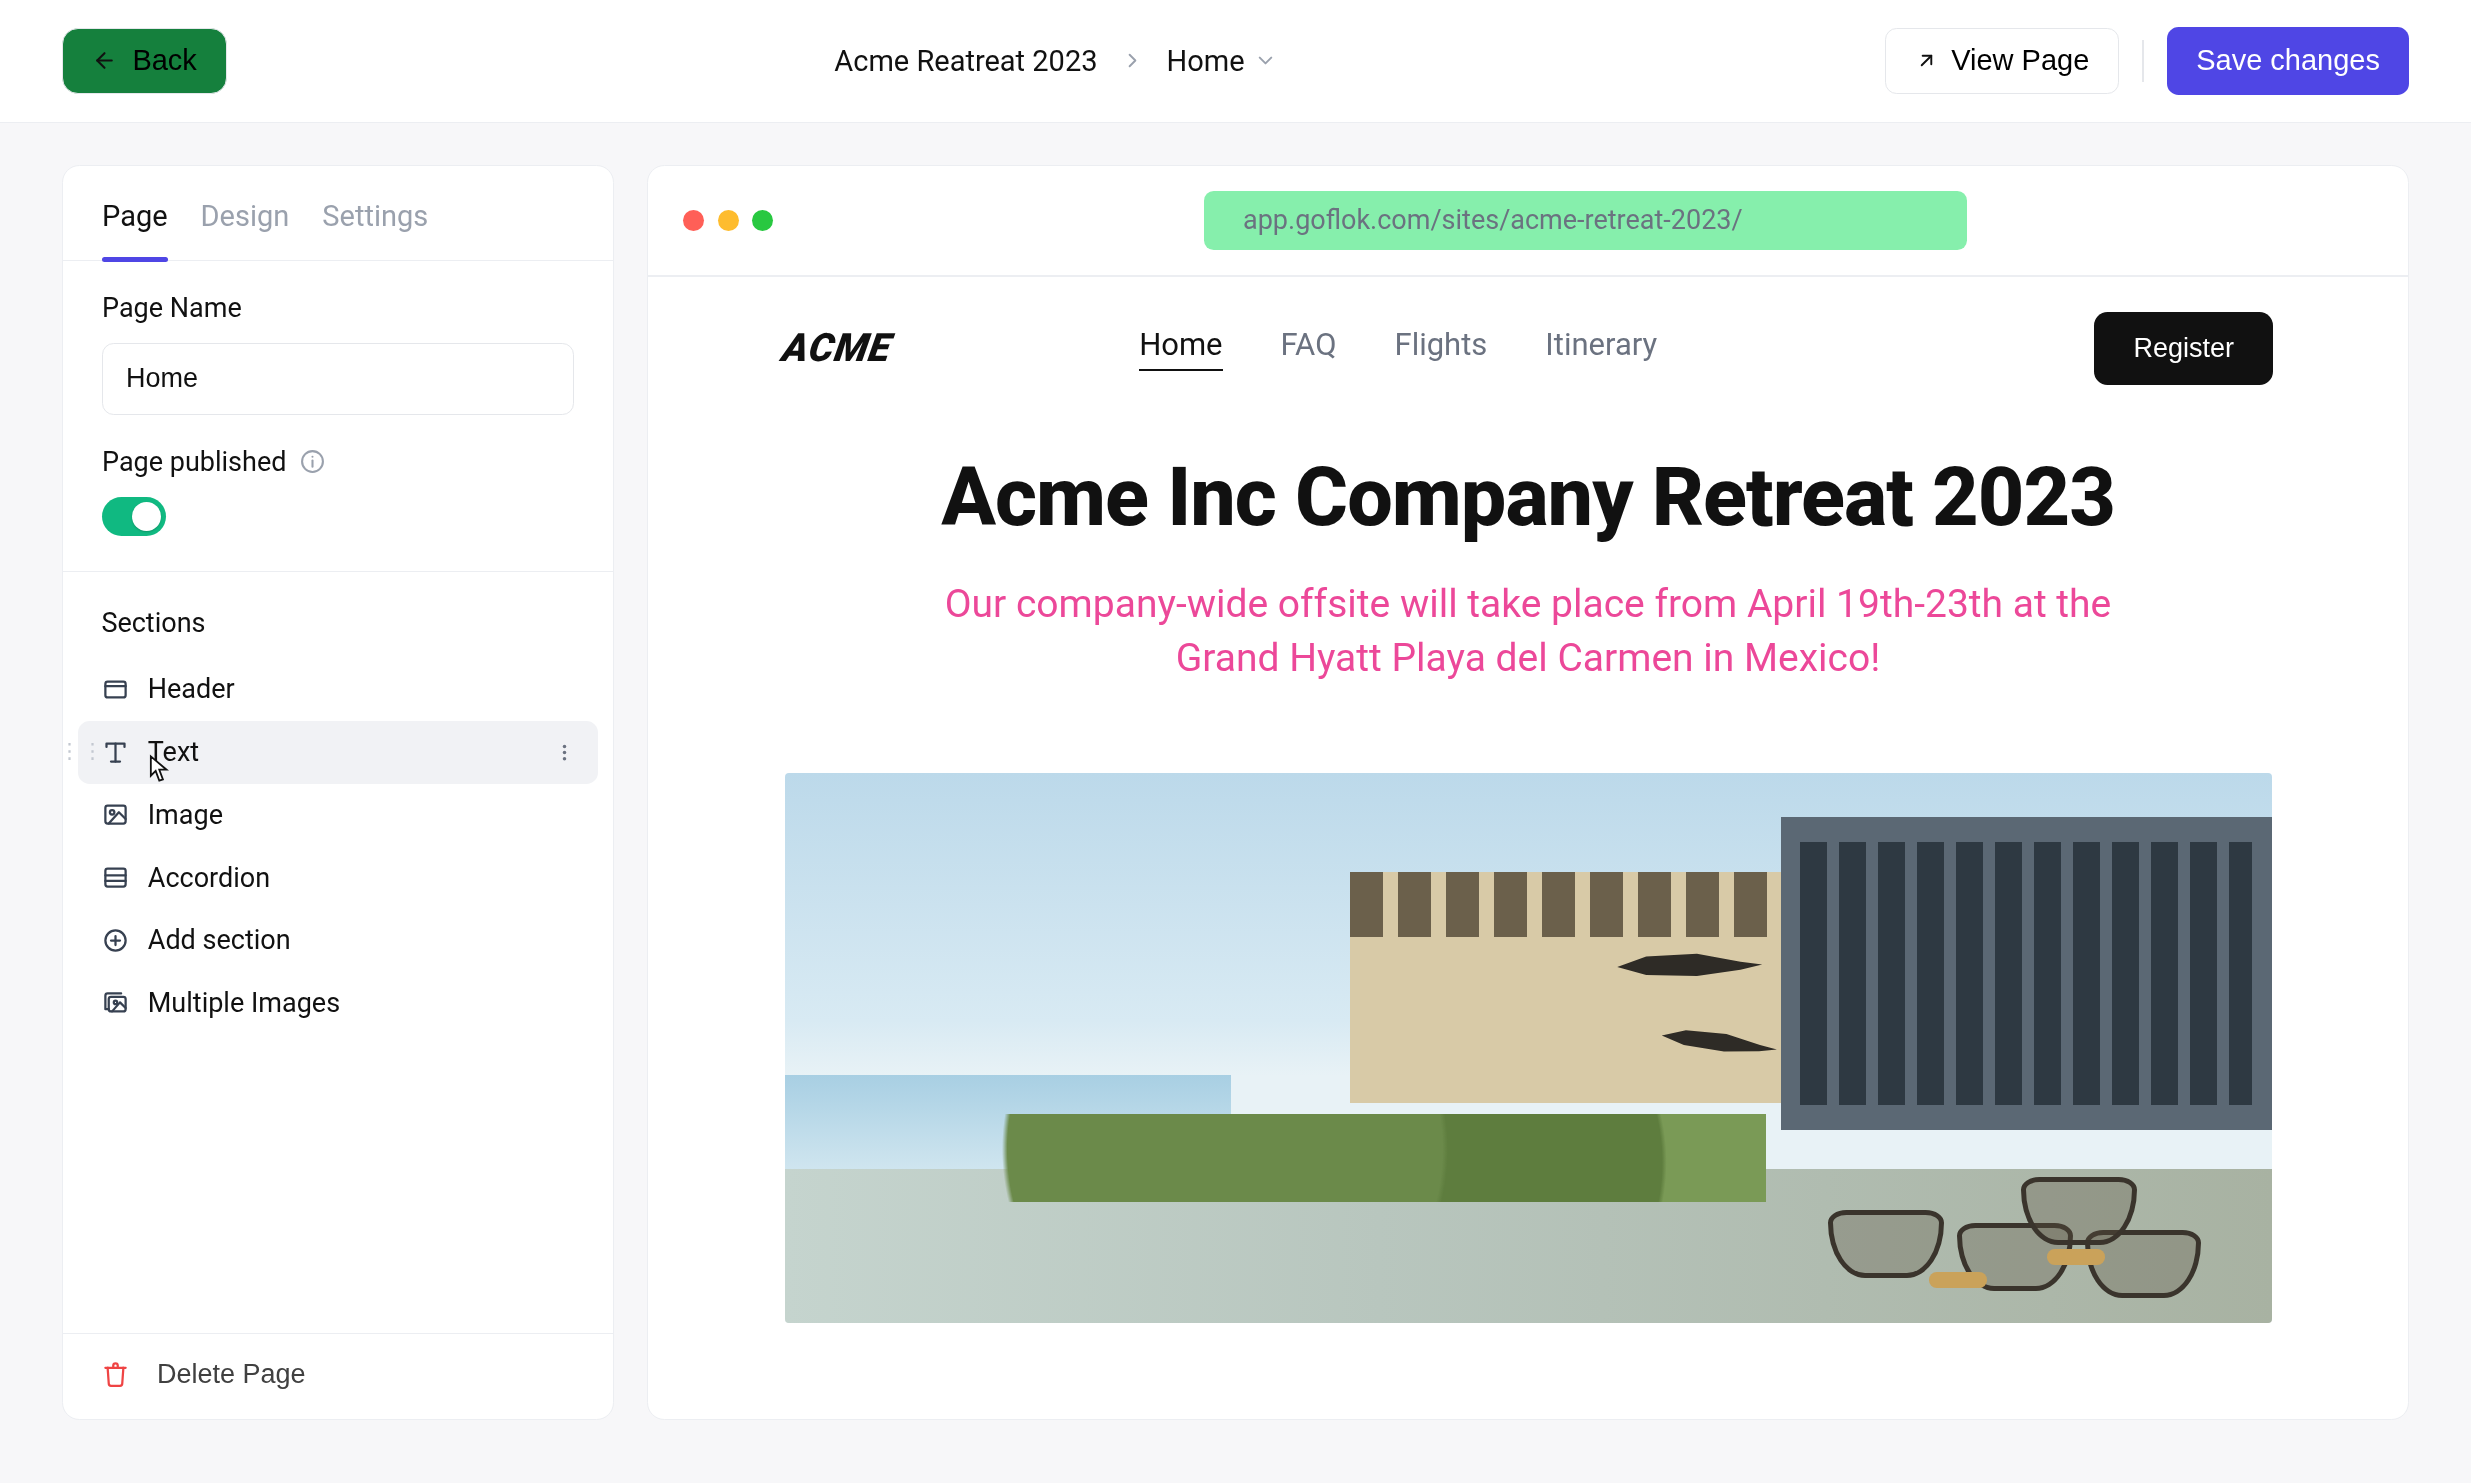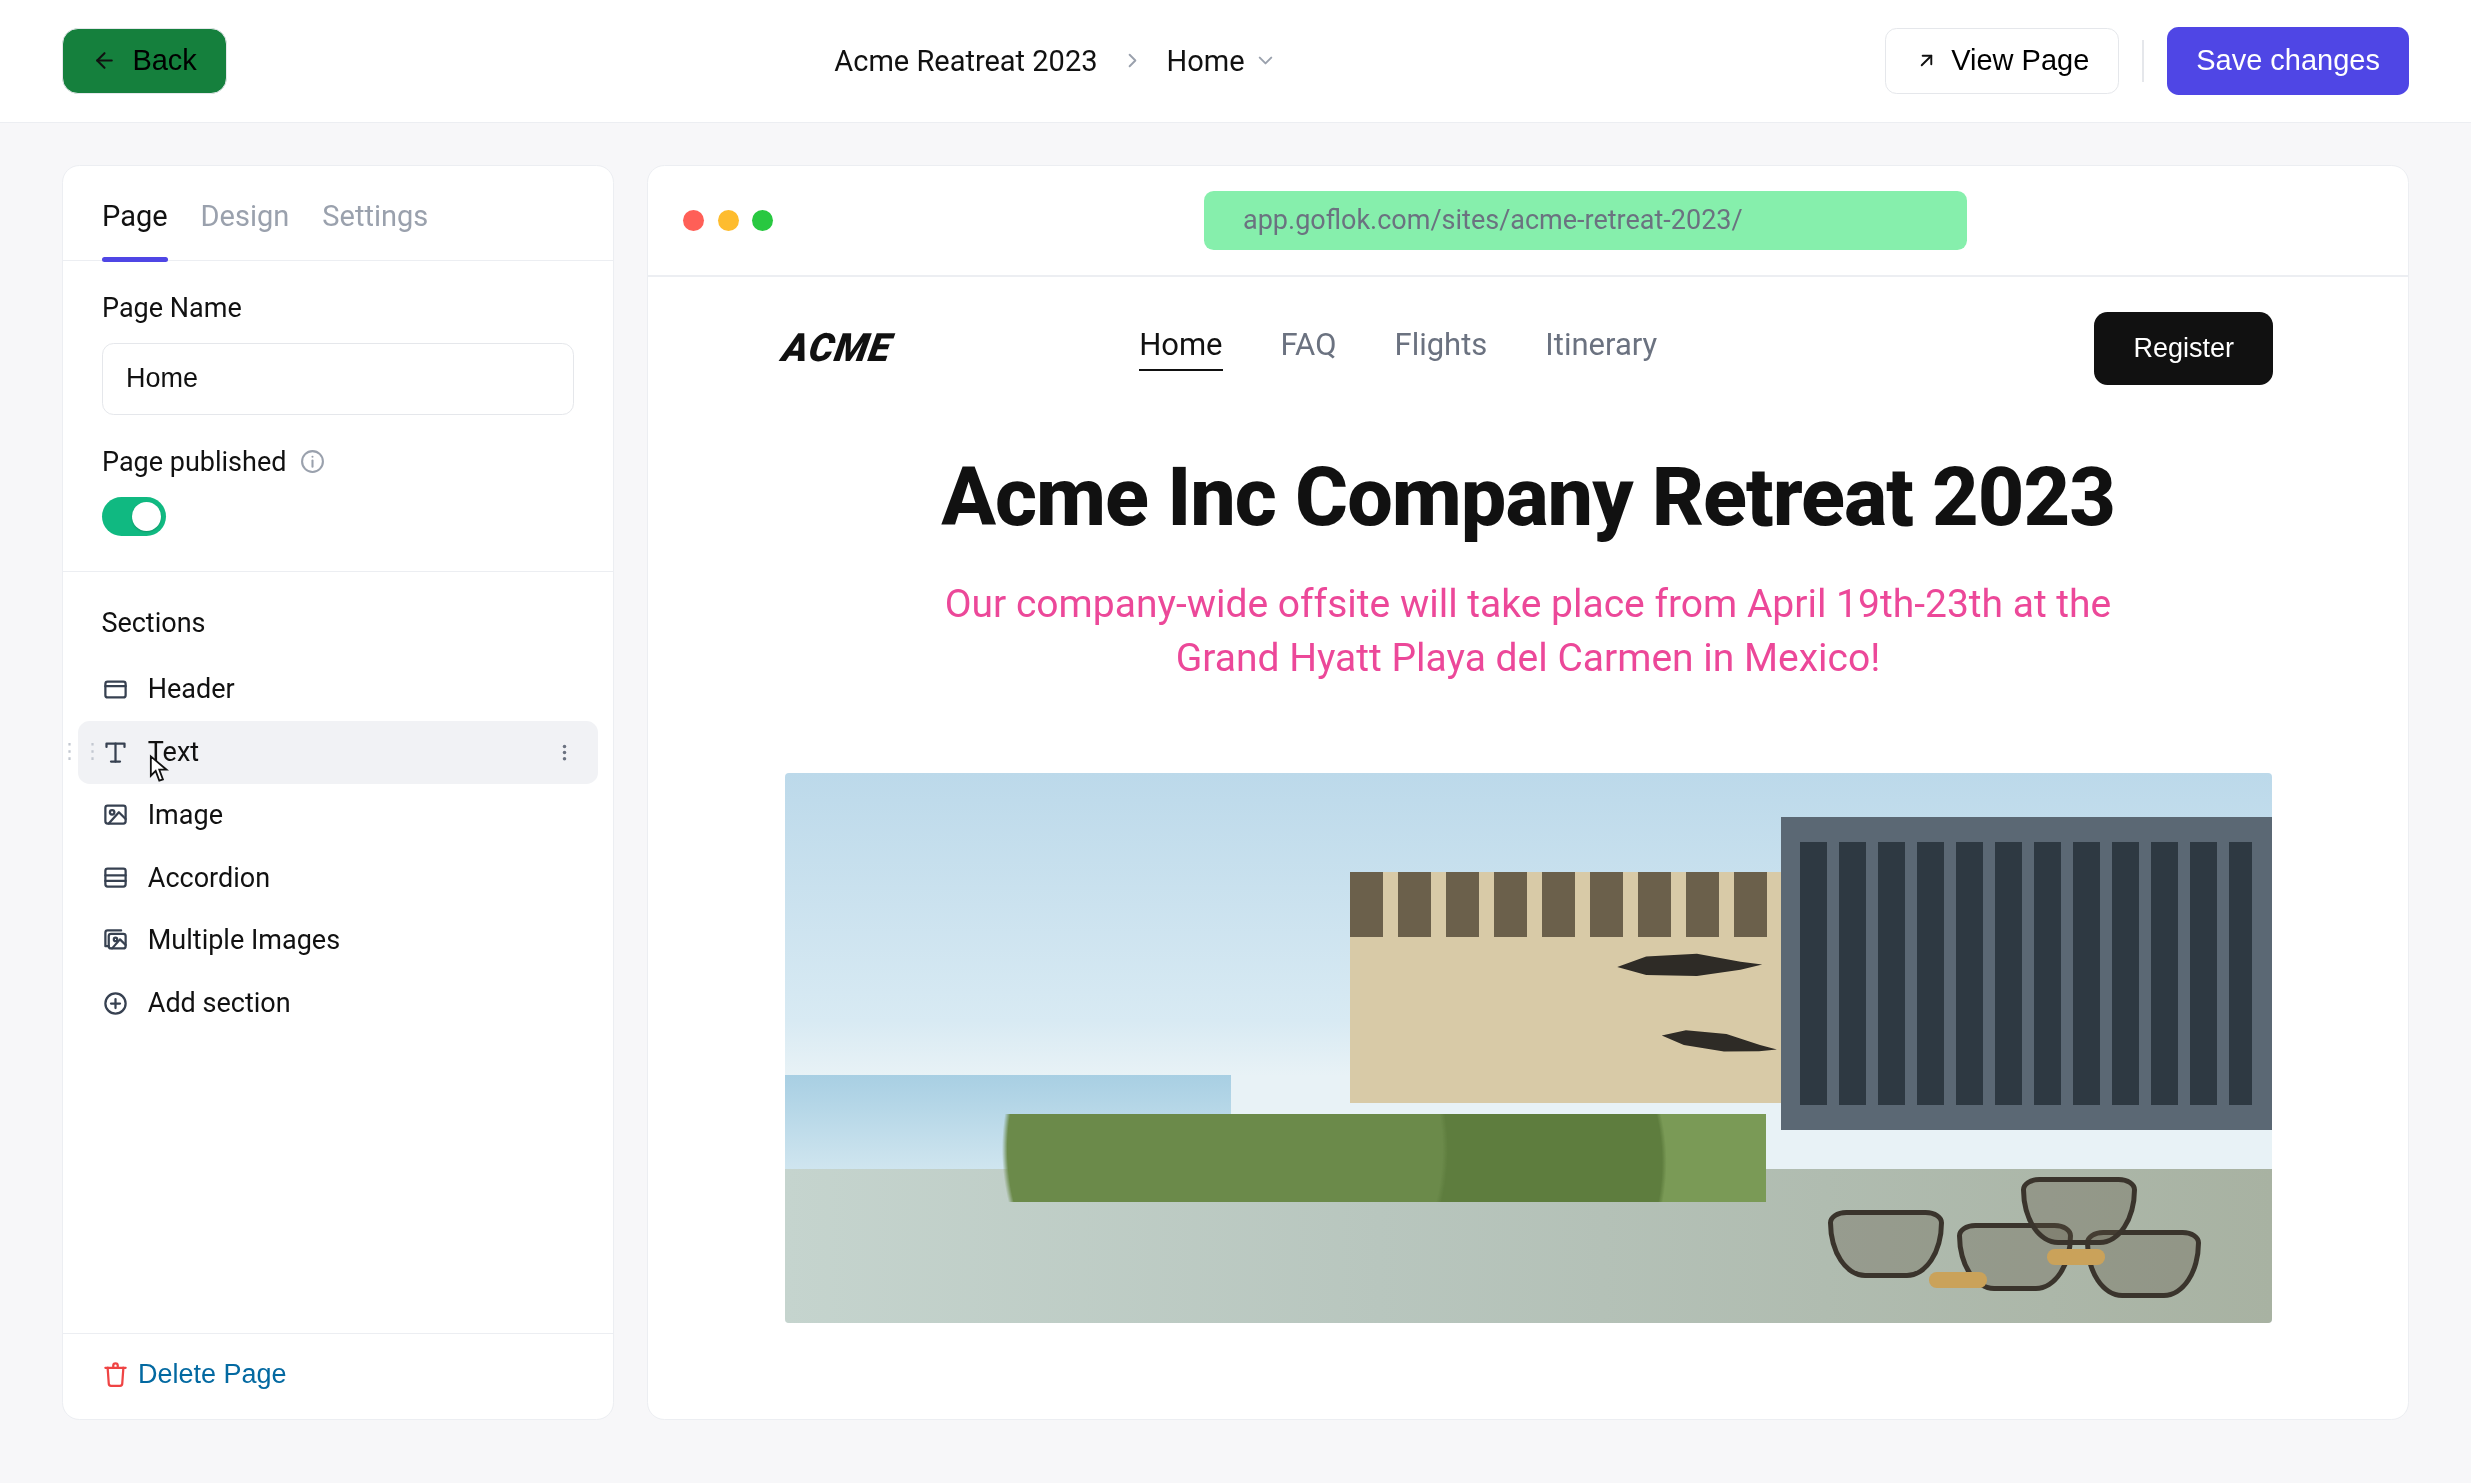--- a/index.html
+++ b/index.html
@@ -90,21 +90,21 @@
   .section-item.hover { background: #f1f2f5; }
   .section-item .dots { margin-left: auto; color: #6b7280; }
   .drag-grip {
     position: absolute; left: -19.3px; top: 50%; transform: translateY(-50%);
     color: #c3c8d1; font-size: 21px; letter-spacing: 1.9px; line-height: 13.5px;
   }
   .add-section { color: #111; }
 
   .sidebar-footer { border-top: 1.9px solid #eceef2; padding: 25px 39px; }
   .delete-page {
-    display: inline-flex; align-items: center; gap: 9px; color: #0369a1; font-size: 27px;
+    display: inline-flex; align-items: center; gap: 28px; color: #404040; font-size: 27px;
     background: none; border: none; cursor: pointer;
   }
 
   
   .preview {
     flex: 1; background: #fff; border: 1.9px solid #eceef2; border-radius: 17.4px; height: 1255px;
     display: flex; flex-direction: column; overflow: hidden;
   }
   .browser-chrome { display: flex; align-items: center; gap: 25px; padding: 25px 35px; }
   .traffic { display: flex; gap: 13.5px; }
@@ -278,41 +278,41 @@
         <span class="icon">
           <svg width="27" height="27" viewBox="0 0 24 24" fill="none" stroke="#374151" stroke-width="2" stroke-linecap="round" stroke-linejoin="round">
               <rect x="3" y="4" width="18" height="16" rx="2"></rect>
               <line x1="3" y1="10" x2="21" y2="10"></line>
               <line x1="3" y1="15" x2="21" y2="15"></line>
             </svg>
         </span>
         <span>Accordion</span>
       </div>
 
+      <div class="section-item add-section">
+        <span class="icon">
+          <svg width="27" height="27" viewBox="0 0 24 24" fill="none" stroke="#374151" stroke-width="2" stroke-linecap="round" stroke-linejoin="round">
+              <circle cx="12" cy="12" r="9"></circle>
+              <line x1="12" y1="8" x2="12" y2="16"></line>
+              <line x1="8" y1="12" x2="16" y2="12"></line>
+            </svg>
+        </span>
+        <span>Add section</span>
+      </div>
+
       <div class="section-item">
         <span class="icon">
           <svg width="27" height="27" viewBox="0 0 24 24" fill="none" stroke="#374151" stroke-width="2" stroke-linecap="round" stroke-linejoin="round">
               <rect x="6" y="6" width="15" height="13" rx="2"></rect>
               <path d="M6 17 L3 17 L3 5 a2 2 0 0 1 2 -2 L17 3"></path>
               <circle cx="12" cy="11" r="1.5"></circle>
               <path d="M21 16 L16 11 L9 19"></path>
             </svg>
         </span>
         <span>Multiple Images</span>
-      </div>
-
-      <div class="section-item add-section">
-        <span class="icon">
-          <svg width="27" height="27" viewBox="0 0 24 24" fill="none" stroke="#374151" stroke-width="2" stroke-linecap="round" stroke-linejoin="round">
-              <circle cx="12" cy="12" r="9"></circle>
-              <line x1="12" y1="8" x2="12" y2="16"></line>
-              <line x1="8" y1="12" x2="16" y2="12"></line>
-            </svg>
-        </span>
-        <span>Add section</span>
       </div>
     </div>
 
     <div class="sidebar-footer">
       <button class="delete-page">
         <span>
           <svg width="27" height="27" viewBox="0 0 24 24" fill="none" stroke="#ef4444" stroke-width="2" stroke-linecap="round" stroke-linejoin="round">
               <polyline points="3 6 5 6 21 6"></polyline>
               <path d="M19 6 L18 20 a2 2 0 0 1 -2 2 H8 a2 2 0 0 1 -2 -2 L5 6"></path>
               <path d="M10 6 V4 a2 2 0 0 1 2 -2 h0 a2 2 0 0 1 2 2 V6"></path>

